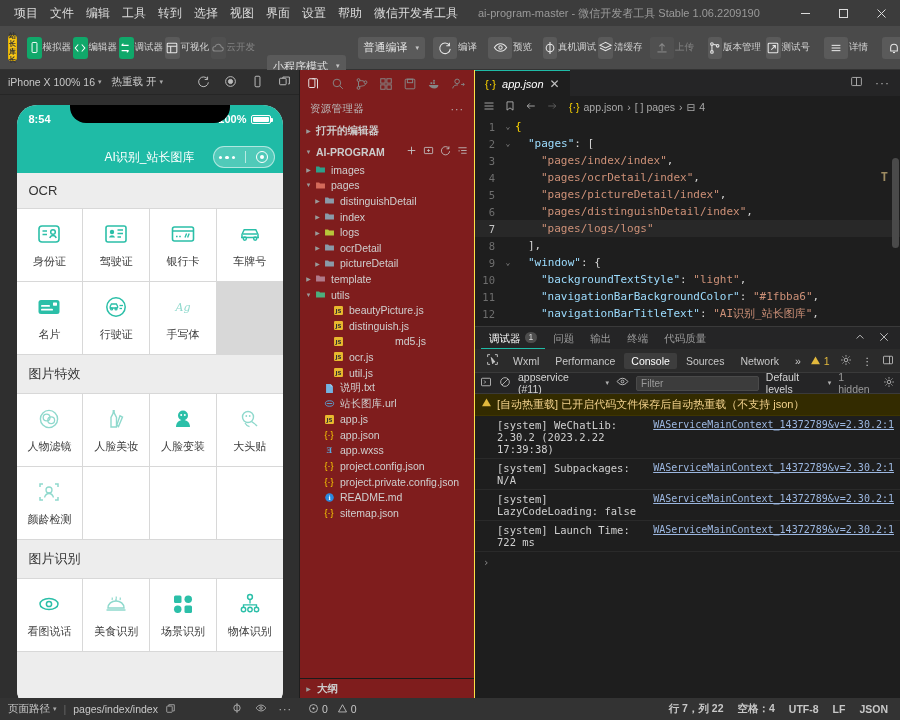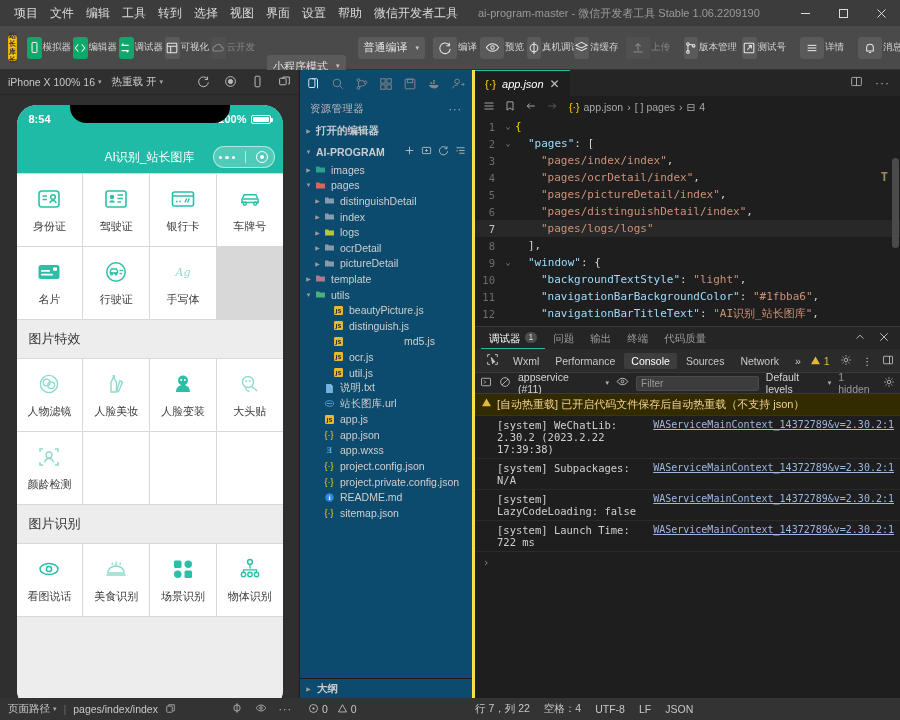--- a/index.html
+++ b/index.html
@@ -94,21 +94,21 @@
   .grid { display:grid; grid-template-columns:repeat(4,1fr); background:#d8d8d8; gap:1px; border-top:1px solid #d8d8d8; border-bottom:1px solid #d8d8d8; }
   .cell {
     background:#fff; height:72px; display:flex; flex-direction:column; align-items:center;
     justify-content:center; gap:7px; cursor:pointer;
   }
   .cell.empty { cursor:default; }
   .cell .cl { font-size:11px; color:#3d3d3d;text-align:right; }
   .cell svg { display:block; }
 
   
-  .explorer { width:175px; flex:0 0 175px; background:#0c4a6e; display:flex; flex-direction:column; border-right:3px solid #fde047; }
+  .explorer { width:175px; flex:0 0 175px; background:#7f1d1d; display:flex; flex-direction:column; border-right:1px solid #fde047; }
   .act-icons { height:28px; display:flex; align-items:center; gap:0; padding:0 2px; color:#868686; }
   .act-icons .ai { width:24px; height:26px; display:flex; align-items:center; justify-content:center; cursor:pointer; }
   .act-icons .ai.active { color:#e7e7e7; }
   .exp-head { height:22px; display:flex; align-items:center; padding:0 10px; font-size:10.5px; color:#bbb; letter-spacing:.3px;}
   .exp-head .dots3 { margin-left:auto; letter-spacing:1px; }
   .sec-row {
     height:21px; display:flex; align-items:center; font-size:10.5px; color:#ccc;
     font-weight:bold; padding-left:4px; cursor:pointer; gap:3px;
   }
   .sec-row .acts { margin-left:auto; display:flex; gap:6px; padding-right:6px; color:#c5c5c5; font-weight:normal; }
@@ -170,21 +170,21 @@
   .c-msg .txt { flex:1 1 auto; }
   .c-src { color:#9cb7e0; text-decoration:underline; white-space:nowrap; font-size:10px; }
   .c-prompt { padding:4px 8px; color:#8a8a8a; }
 
   
   .statusfoot { height:22px; flex:0 0 22px; background:#333333; display:flex; align-items:center; font-size:10.5px; color:#c8c8c8; }
   .sf-left { width:300px; flex:0 0 300px; display:flex; align-items:center; gap:7px; padding:0 8px; }
   .sf-sep { color:#666; }
   .sf-icons { margin-left:auto; display:flex; gap:12px; color:#bdbdbd; align-items:center; }
   .sf-mid { width:175px; flex:0 0 175px; display:flex; align-items:center; gap:9px; padding-left:8px; }
-  .sf-right { flex:1 1 auto; display:flex; align-items:center; gap:14px; padding-right:12px; }
+  .sf-right { flex:1 1 auto; display:flex; align-items:center; justify-content:flex-end; gap:14px; padding-right:12px;font-weight:bold; }
 </style>
 </head>
 <body>
 
 <div class="app">
 
   <div class="titlebar">
     <div id="menus" style="display:flex">
         <div class="menu-item">项目</div>
         <div class="menu-item">文件</div>
@@ -270,21 +270,21 @@
       </div>
     <div class="tsep"></div>
     <div class="dropdown dd1">
       <span class="dval">小程序模式</span>
       <span class="dcar">▾</span>
     </div>
     <div class="dropdown dd2">
       <span class="dval">普通编译</span>
       <span class="dcar">▾</span>
     </div>
-    <div id="tb-actions" style="display:flex;gap:3px">
+    <div id="tb-actions" style="display:flex;gap:11px">
         <div class="tbtn">
           <div class="box">
             <svg width="14" height="14" viewBox="0 0 16 16" fill="none" stroke="currentColor" stroke-width="1.2">
               <path d="M13 5a6 6 0 1 0 1 4"></path>
               <path d="M13 2v3.5h-3.5"></path>
             </svg>
           </div>
           <div class="lbl">编译</div>
         </div>
         <div class="tbtn">
@@ -422,20 +422,21 @@
               <span class="dots">
                   <i></i>
                   <i></i>
                   <i></i>
                 </span>
               <span class="divid"></span>
               <span class="circ"></span>
             </div>
           </div>
           <div class="page" id="mini-page">
+            <div class="sec-title">OCR</div>
               <div class="grid">
                 <div class="cell">
                   <span>
                     <svg width="26" height="26" viewBox="0 0 26 26">
                       <rect x="3" y="5" width="20" height="16" rx="3" fill="none" stroke="#2bbfa8" stroke-width="1.6"></rect>
                       <circle cx="17" cy="11" r="2.3" fill="none" stroke="#2bbfa8" stroke-width="1.5"></circle>
                       <path d="M13.8 17c.6-1.8 1.8-2.6 3.2-2.6s2.6.8 3.2 2.6" fill="none" stroke="#2bbfa8" stroke-width="1.5"></path>
                       <line x1="6.5" y1="10" x2="11" y2="10" stroke="#2bbfa8" stroke-width="1.5"></line>
                       <line x1="6.5" y1="13.5" x2="11" y2="13.5" stroke="#2bbfa8" stroke-width="1.5"></line>
                     </svg>
@@ -816,21 +817,21 @@
             <span class="fname" style="margin-left: 4px;">distinguish.js</span>
           </div>
           <div class="trow">
             <span class="twist" style="margin-left: 22px;"></span>
             <span class="ficon">
               <svg width="11" height="11" viewBox="0 0 16 16">
                 <rect x="1.5" y="1.5" width="13" height="13" rx="1.5" fill="#e8b92e"></rect>
                 <text x="8" y="11.5" font-size="8" font-family="DejaVu Sans, sans-serif" fill="#333" text-anchor="middle" font-weight="bold">JS</text>
               </svg>
             </span>
-            <span class="fname" style="margin-left: 16px; padding-left: 43px;">md5.js</span>
+            <span class="fname" style="margin-left: 7px; padding-left: 43px;">md5.js</span>
           </div>
           <div class="trow">
             <span class="twist" style="margin-left: 22px;"></span>
             <span class="ficon">
               <svg width="11" height="11" viewBox="0 0 16 16">
                 <rect x="1.5" y="1.5" width="13" height="13" rx="1.5" fill="#e8b92e"></rect>
                 <text x="8" y="11.5" font-size="8" font-family="DejaVu Sans, sans-serif" fill="#333" text-anchor="middle" font-weight="bold">JS</text>
               </svg>
             </span>
             <span class="fname" style="margin-left: 4px;">ocr.js</span>

